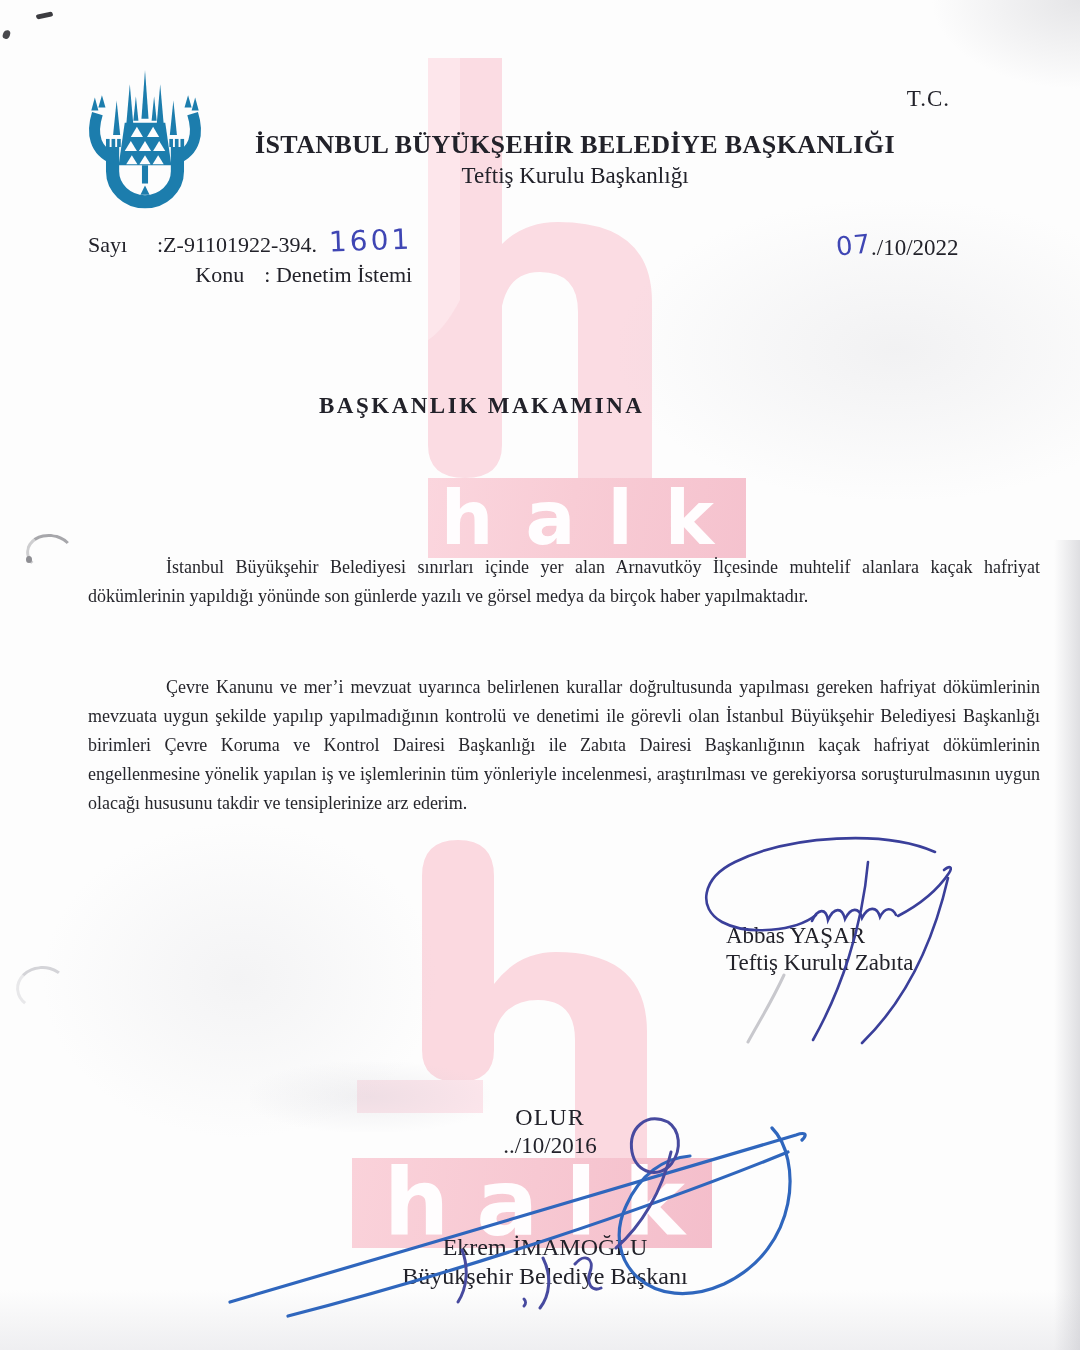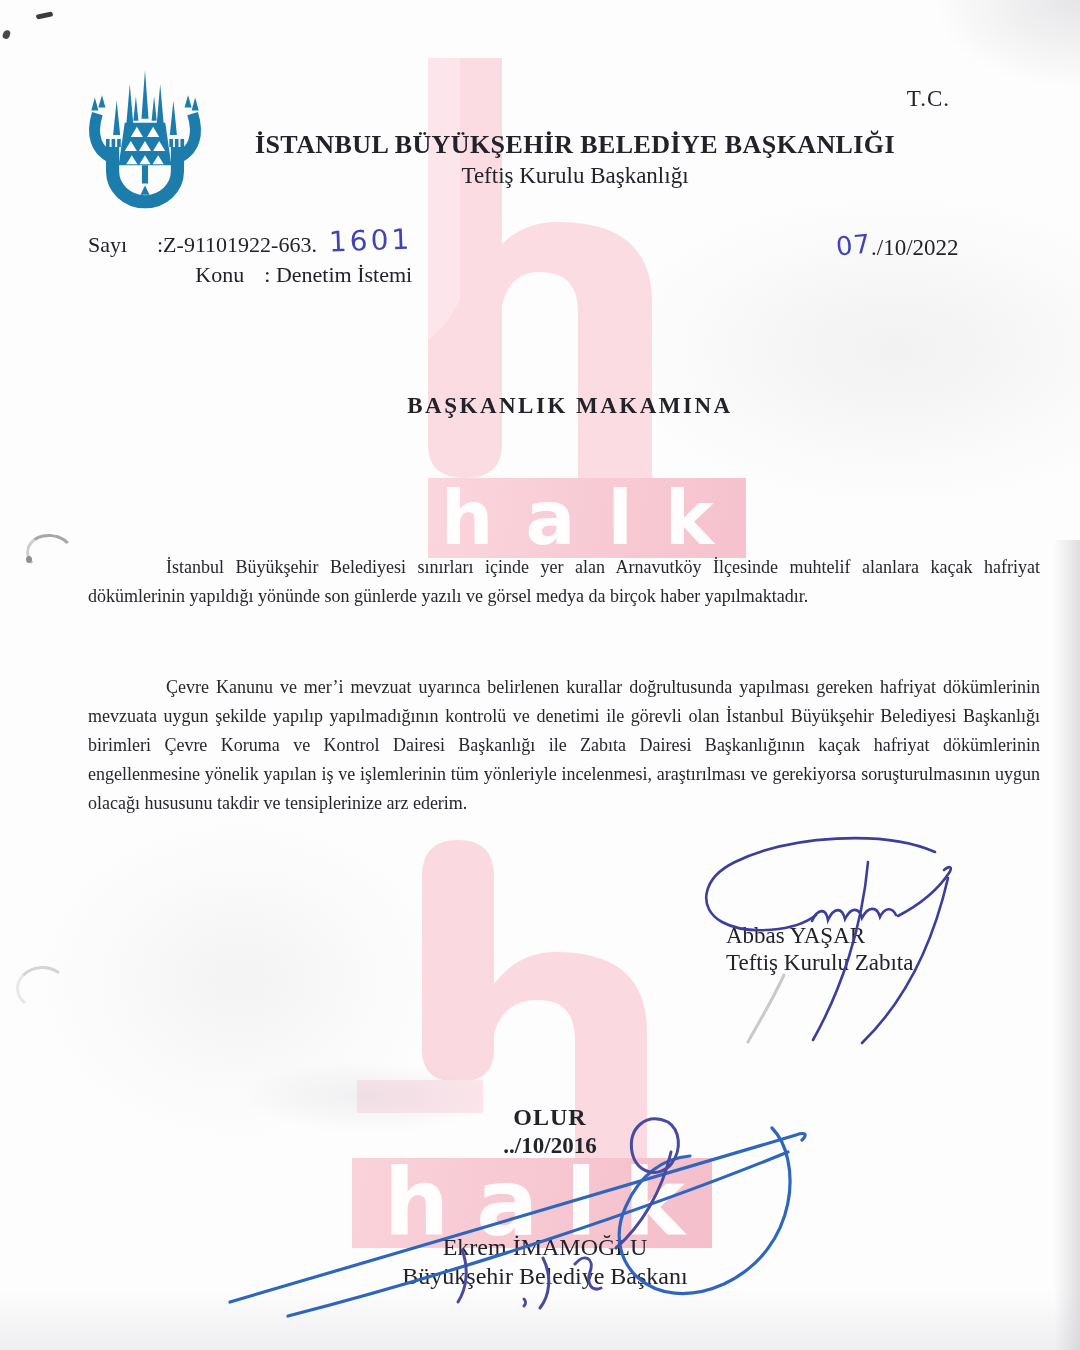--- a/index.html
+++ b/index.html
@@ -45,30 +45,30 @@
   
   .refblock{left:88px;top:230px;z-index:2;font-size:22px;}
   .refrow{display:flex;line-height:30px;justify-content:flex-end;}
   .reflabel{width:69px;}
   .hand{font-family:"DejaVu Sans",sans-serif;color:#3f46b4;}
   .hand-1601{display:inline-block;font-size:28px;font-weight:500;letter-spacing:3px;transform:rotate(-2deg);margin-left:12px;position:relative;top:-3px;line-height:1;}
   .dateblock{left:836px;top:231px;z-index:2;font-size:23px;white-space:nowrap;}
   .hand-07{display:inline-block;font-size:26px;font-weight:500;transform:rotate(-6deg);letter-spacing:1px;position:relative;top:-1px;}
 
   
-  .recipient{left:330px;top:393px;width:480px;text-align:center;font-size:23px;font-weight:600;letter-spacing:2.5px;z-index:2;}
+  .recipient{left:319px;top:393px;width:480px;text-align:left;font-size:23px;font-weight:600;letter-spacing:2.5px;z-index:2;}
   .para{left:88px;width:952px;font-size:18px;line-height:29px;text-align:justify;text-indent:78px;z-index:2;color:#26262c;margin-top:34px;}
   .para1{top:519px;}
   .para2{top:639px;}
 
   
   .sig1block{left:726px;top:922px;width:370px;text-align:left;z-index:2;}
   .sig1-name{font-size:23px;line-height:27px;}
   .sig1-title{font-size:23px;line-height:27px;}
-  .olurblock{left:350px;top:1102px;width:400px;text-align:center;z-index:2;font-weight:bold;}
+  .olurblock{left:350px;top:1102px;width:400px;text-align:center;z-index:2;}
   .olur{font-size:24px;line-height:30px;letter-spacing:1px;}
   .olur-date{font-size:23px;line-height:27px;}
   .sig2block{left:305px;top:1233px;width:480px;text-align:center;z-index:2;}
   .sig2-name{font-size:24px;line-height:29px;}
   .sig2-title{font-size:24px;line-height:29px;}
   .sig-svg{left:0;top:0;z-index:4;pointer-events:none;}
 </style>
 </head>
 <body>
 
@@ -160,21 +160,21 @@
 
   <div class="abs hdr">
     <div class="hdr-tc">T.C.</div>
     <div class="hdr-org">İSTANBUL BÜYÜKŞEHİR BELEDİYE BAŞKANLIĞI</div>
     <div class="hdr-dept">Teftiş Kurulu Başkanlığı</div>
   </div>
 
   <div class="abs refblock">
     <div class="refrow">
       <span class="reflabel">Sayı</span>
-      <span>:Z-91101922-663.</span>
+      <span>:Z-91101922-394.</span>
       <span class="hand hand-1601">1601</span>
     </div>
     <div class="refrow">
       <span class="reflabel">Konu</span>
       <span>: Denetim İstemi</span>
     </div>
   </div>
 
   <div class="abs dateblock">
     <span class="hand hand-07">07</span><span>./10/2022</span>

